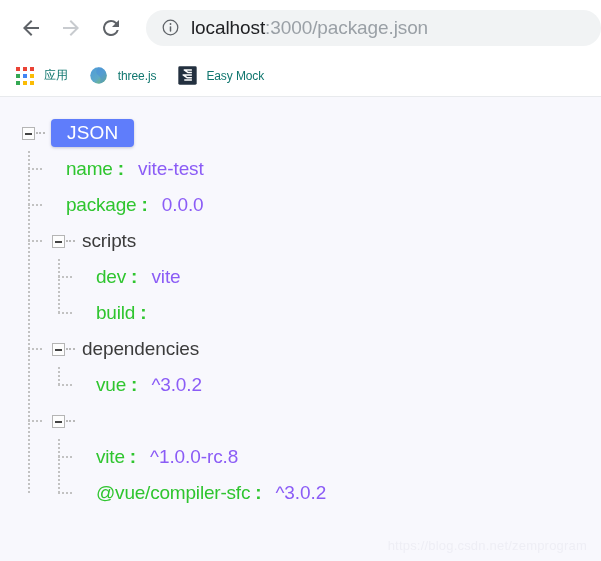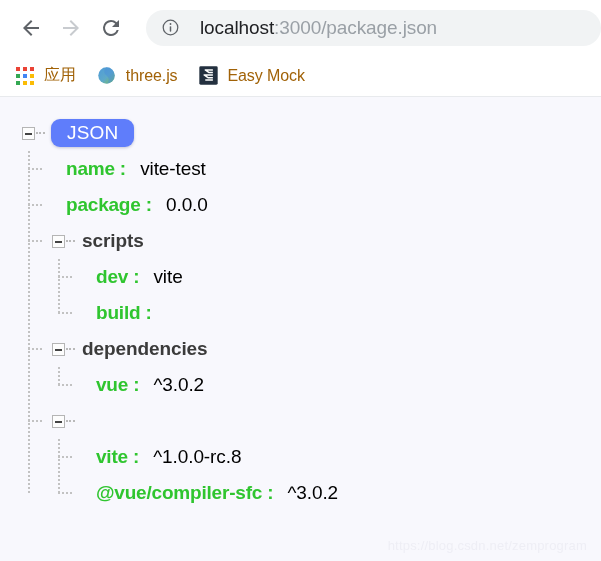--- a/index.html
+++ b/index.html
@@ -45,21 +45,20 @@
     height: 36px;
     margin-left: 12px;
     margin-right: 0;
     background: #f1f3f4;
     border-radius: 18px;
     display: flex;
     align-items: center;
     padding: 0 14px;
     box-sizing: border-box;
     min-width: 0;
-    gap: 9px;
   }
   .omnibox-icon {
     flex: none;
     width: 20px;
     height: 20px;
     margin-right: 11px;
     display: flex;
     align-items: center;
     justify-content: center;
   }
@@ -95,22 +94,22 @@
   .bookmark-icon {
     width: 22px;
     height: 22px;
     flex: none;
     margin-right: 8px;
     display: flex;
     align-items: center;
     justify-content: center;
   }
   .bookmark-label {
-    font-size: 16px;
-    color: #a16207;
+    font-size: 12px;
+    color: #0f766e;
     letter-spacing: -0.1px;
     text-align: right;
   }
 
   
   .apps-grid {
     width: 18px;
     height: 18px;
     display: grid;
     grid-template-columns: repeat(3, 4px);
@@ -171,21 +170,21 @@
     flex: none;
     margin-left: 1px;
   }
 
   
   .json-badge {
     background: #5f7dfb;
     color: #ffffff;
     font-size: 19px;
     font-weight: 400;
-    border-radius: 9px;
+    border-radius: 4px;
     padding: 4px 16px 5px 16px;
     line-height: 1;
     margin-left: 6px;
     display: inline-block;
     box-shadow: 0 1px 3px rgba(60,70,120,0.28);
     letter-spacing: 0.2px;
   }
 
   
   .children {
@@ -223,41 +222,41 @@
     border-top: 2px dotted #c2c2c2;
   }
 
   .node-row {
     padding-left: 0;
   }
 
   
   .key {
     color: #2fc52f;
-    font-weight: bold;
+    font-weight: normal;
     font-size: 19px;
     letter-spacing: -0.2px;
   }
   .colon {
     color: #2fc52f;
     font-weight: bold;
     font-size: 19px;
     margin-left: 5px;
     margin-right: 14px;
   }
   .value {
-    color: #000000;
+    color: #8b5cf6;
     font-size: 19px;
     font-weight: 400;
     letter-spacing: -0.1px;
   }
   .objname {
     color: #3b3b3b;
     font-size: 19px;
-    font-weight: 700;
+    font-weight: 400;
     margin-left: 7px;
     letter-spacing: -0.1px;
   }
 
   .leaf-indent {
     width: 14px;
     flex: none;
   }
 
   

